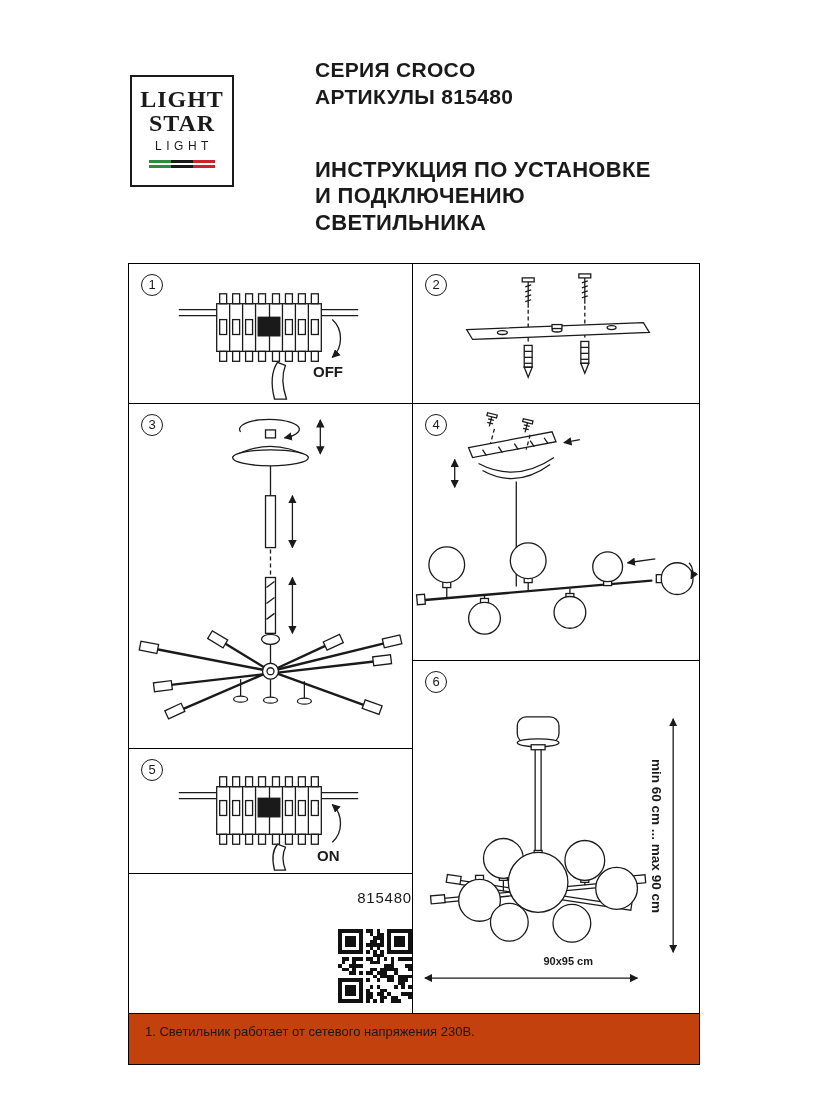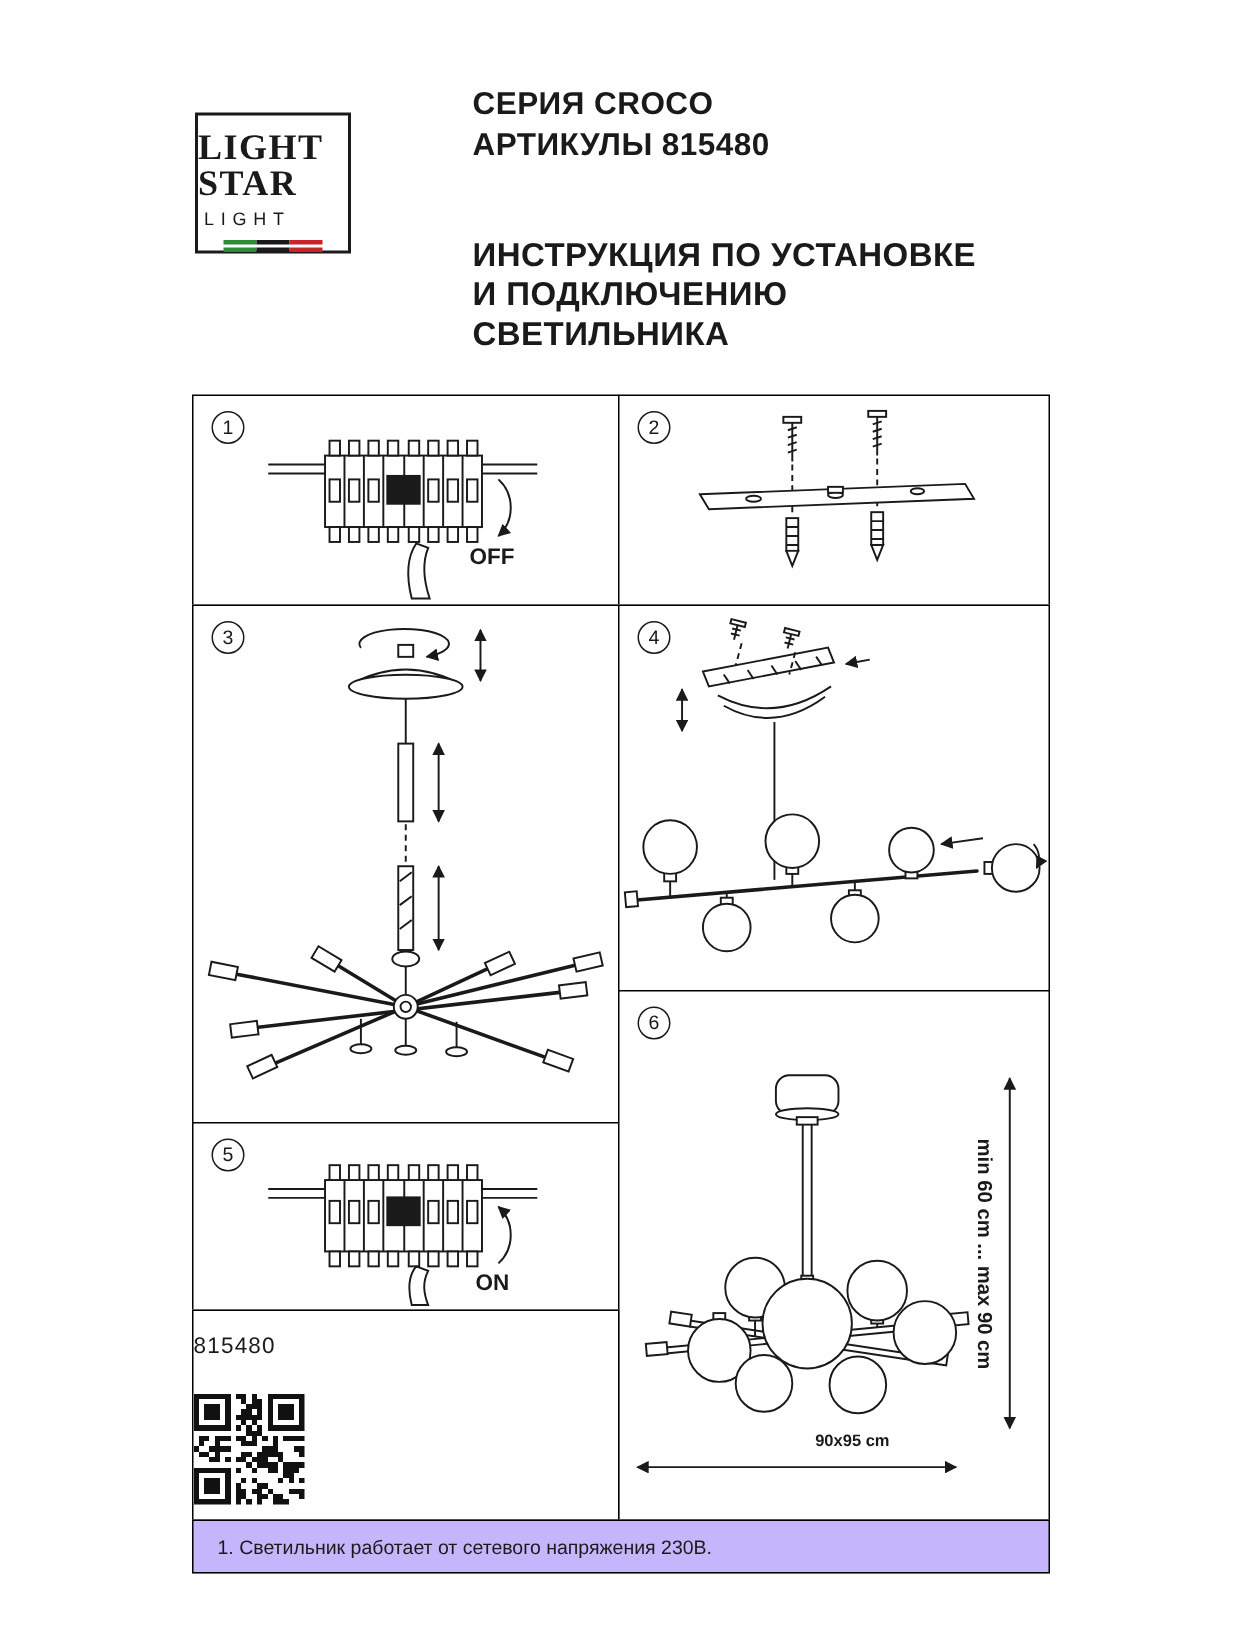--- a/index.html
+++ b/index.html
@@ -1,22 +1,22 @@
 <!DOCTYPE html>
 <html style="--ink: #1a1a1a; --flag_green: #2e8b3a; --flag_dark: #1a1a1a; --flag_red: #cc2229;"><head>
 <meta charset="utf-8">
 <style>
   *{margin:0;padding:0;box-sizing:border-box}
   html,body{background:#fff}
   .page{position:relative;width:826px;height:1097px;background:#fff;margin:0 auto;
         font-family:"Liberation Sans",sans-serif;color:var(--ink,#1a1a1a);overflow:hidden}
 
   
-  .logo-box{position:absolute;left:130px;top:75px;width:104px;height:94px;
-            border:2px solid var(--ink,#1a1a1a);padding-top:10px}
+  .logo-box{position:absolute;left:130px;top:75px;width:104px;height:112px;
+            border:2px solid var(--ink,#1a1a1a);text-align:center;padding-top:10px}
   .logo-word{font-family:"Liberation Serif",serif;font-weight:700;font-size:24px;letter-spacing:1px;line-height:1.02}
   .logo-group{font-family:"Liberation Sans",sans-serif;font-size:12px;letter-spacing:4.5px;margin-top:3px;padding-left:4px}
   .flag{margin:7px auto 0;width:66px}
   .flag-row{display:flex;height:3px;margin-bottom:2px}
   .flag-row span{flex:1}
   .fg{background:var(--flag_green,#2e8b3a)}
   .fd{background:var(--flag_dark,#1a1a1a)}
   .fr{background:var(--flag_red,#cc2229)}
 
   .header-text{position:absolute;left:315px;top:56px;width:385px}
@@ -25,21 +25,21 @@
 
   
   .panel{position:absolute;border:1px solid #000;background:#fff}
   .p1{left:128px;top:263px;width:285px;height:141px}
   .p2{left:412px;top:263px;width:288px;height:141px}
   .p3{left:128px;top:403px;width:285px;height:346px}
   .p4{left:412px;top:403px;width:288px;height:258px}
   .p5{left:128px;top:748px;width:285px;height:126px}
   .p6{left:412px;top:660px;width:288px;height:354px}
   .pqr{left:128px;top:873px;width:285px;height:141px}
-  .pfooter{left:128px;top:1013px;width:572px;height:36px;border:1px solid #000;background:#c4b5fd;
+  .pfooter{left:128px;top:1013px;width:572px;height:52px;border:1px solid #000;background:#c2410c;
            position:absolute;padding:8px 10px 0 16px;font-size:13px;line-height:1.5}
 
   .num{position:absolute;left:12px;top:10px;width:22px;height:22px;border:1px solid var(--ink,#1a1a1a);
        border-radius:50%;font-size:13px;line-height:20px;text-align:center;background:#fff;z-index:2}
 
   .panel svg.draw{position:absolute;inset:0;width:100%;height:100%}
 
   
   .s{stroke:var(--ink,#1a1a1a);stroke-width:1.3;fill:none}
   .s2{stroke:var(--ink,#1a1a1a);stroke-width:2.4;fill:none;stroke-linecap:round}
@@ -48,21 +48,21 @@
   .dash{stroke-dasharray:4 3}
 
   .lbl{position:absolute;font-weight:700;font-size:15px;z-index:2}
   .dim-v{position:absolute;left:236px;top:175px;transform-origin:0 0;
          transform:rotate(90deg) translate(-50%,-100%);white-space:nowrap;
          font-weight:700;font-size:13.5px;z-index:2}
   .dim-h{position:absolute;left:30px;top:294px;width:150px;text-align:right;
          font-weight:700;font-size:11px;z-index:2}
 
   
-  .qr-wrap{display:flex;flex-direction:column;align-items:flex-start;padding-top:15px;gap:23px;height:100%}
+  .qr-wrap{display:flex;flex-direction:column;align-items:flex-end;padding-top:15px;gap:23px;height:100%}
   .article-no{font-size:15px;letter-spacing:.8px}
   #qr-code{width:74px;height:74px}
 </style>
 </head>
 <body>
 
 <div class="page">
 
   <div class="logo-box">
     <div class="logo-word">LIGHT</div>

